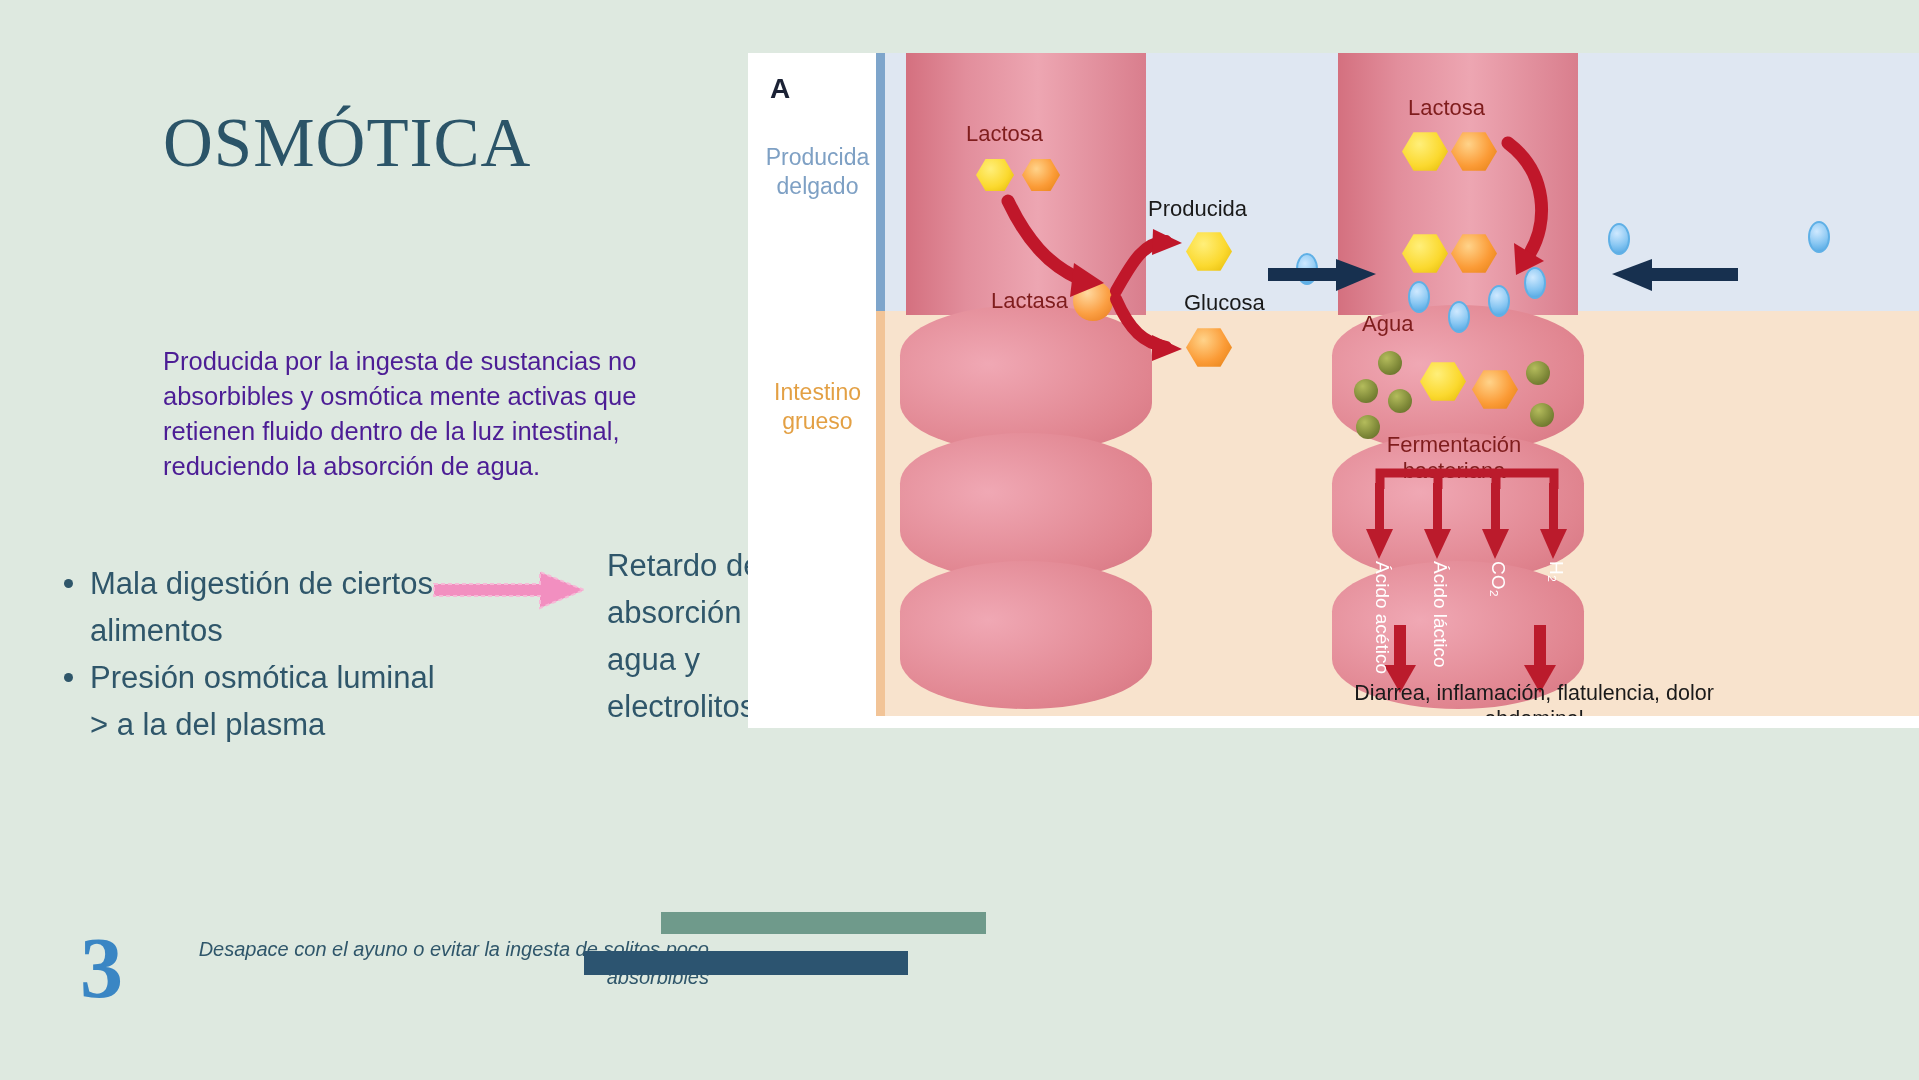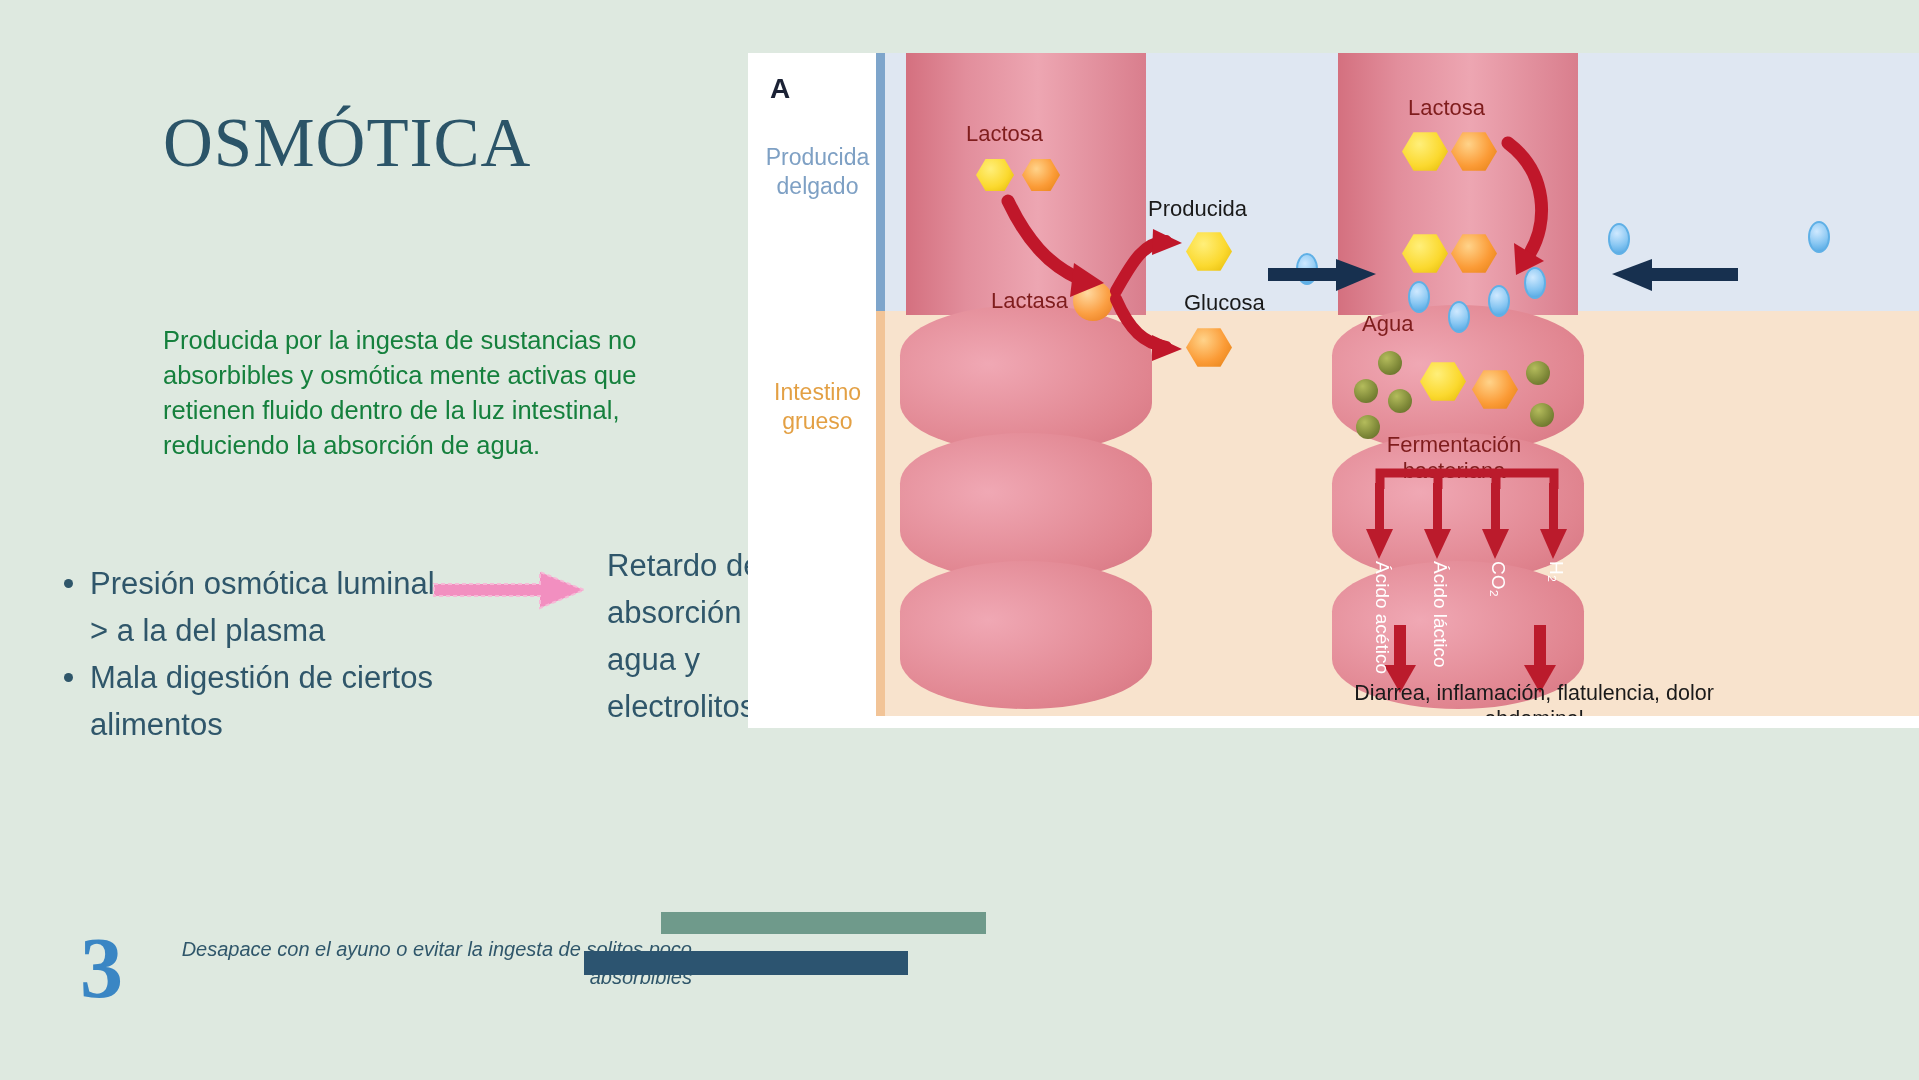--- a/index.html
+++ b/index.html
@@ -24,25 +24,25 @@
     font-size: 69px;
     line-height: 1.12;
     letter-spacing: 1px;
     color: #2b5468;
     font-weight: 400;
   }
   .title .l2 { display:block; }
 
   .lead {
     position: absolute;
-    left: 163px; top: 323px;
+    left: 163px; top: 344px;
     width: 560px;
     font-size: 25.5px;
     line-height: 1.37;
-    color: #15803d;
+    color: #4c1d95;
   }
 
   .bullets {
     position: absolute;
     left: 48px; top: 560px;
     width: 400px;
     list-style: none;
   }
   .bullets li {
     position: relative;
@@ -83,21 +83,21 @@
     position: absolute;
     left: 80px; top: 925px;
     font-family: "Liberation Serif", serif;
     font-weight: 700;
     font-size: 86px;
     color: #3a86c4;
     line-height: 1;
   }
   .footnote {
     position: absolute;
-    left: 147px; top: 935px;
+    left: 164px; top: 935px;
     width: 545px;
     text-align: right;
     font-style: italic;
     font-size: 20px;
     line-height: 1.42;
     color: #2f566a;
   }
   .bar-green {
     position: absolute;
     left: 661px; top: 912px;
@@ -258,22 +258,22 @@
 
 <div id="slide">
 
   <h1 class="title">
     <span class="l2">OSMÓTICA</span>
   </h1>
 
   <p class="lead">Producida por la ingesta de sustancias no absorbibles y osmótica mente activas que retienen fluido dentro de la luz intestinal, reduciendo la absorción de agua.</p>
 
   <ul class="bullets">
+    <li>Mala digestión de ciertos alimentos</li>
     <li>Presión osmótica luminal &gt;  a la del plasma</li>
-    <li>Mala digestión de ciertos alimentos</li>
   </ul>
 
   <div class="arrow-wrap">
     <svg width="160" height="48" viewBox="0 0 160 48" aria-hidden="true">
       <path d="M2 16 L108 16 L108 4 L152 22 L108 40 L108 28 L2 28 Z" fill="#f28fc0" stroke="#f7b9d7" stroke-width="2" stroke-dasharray="4 3"></path>
     </svg>
   </div>
 
   <p class="retardo">Retardo de la absorción de agua y electrolitos</p>
 

